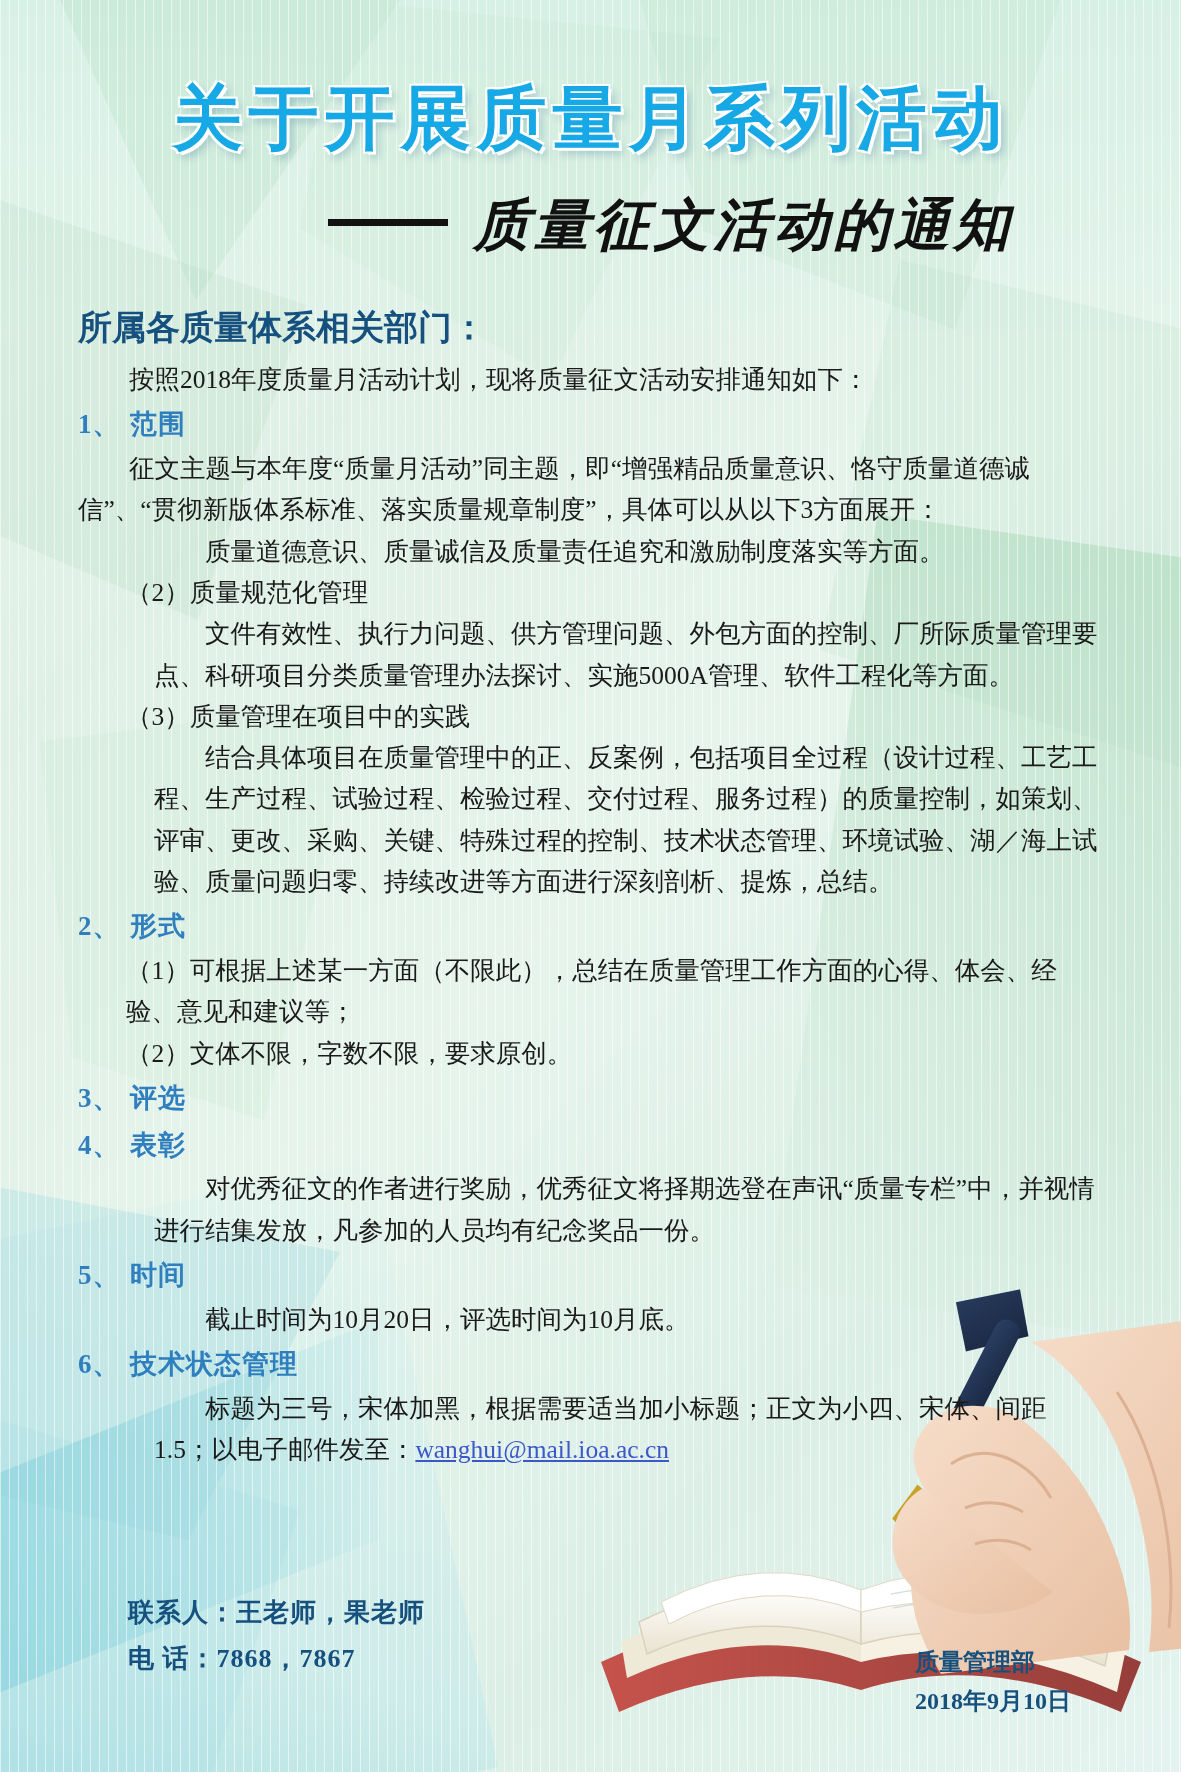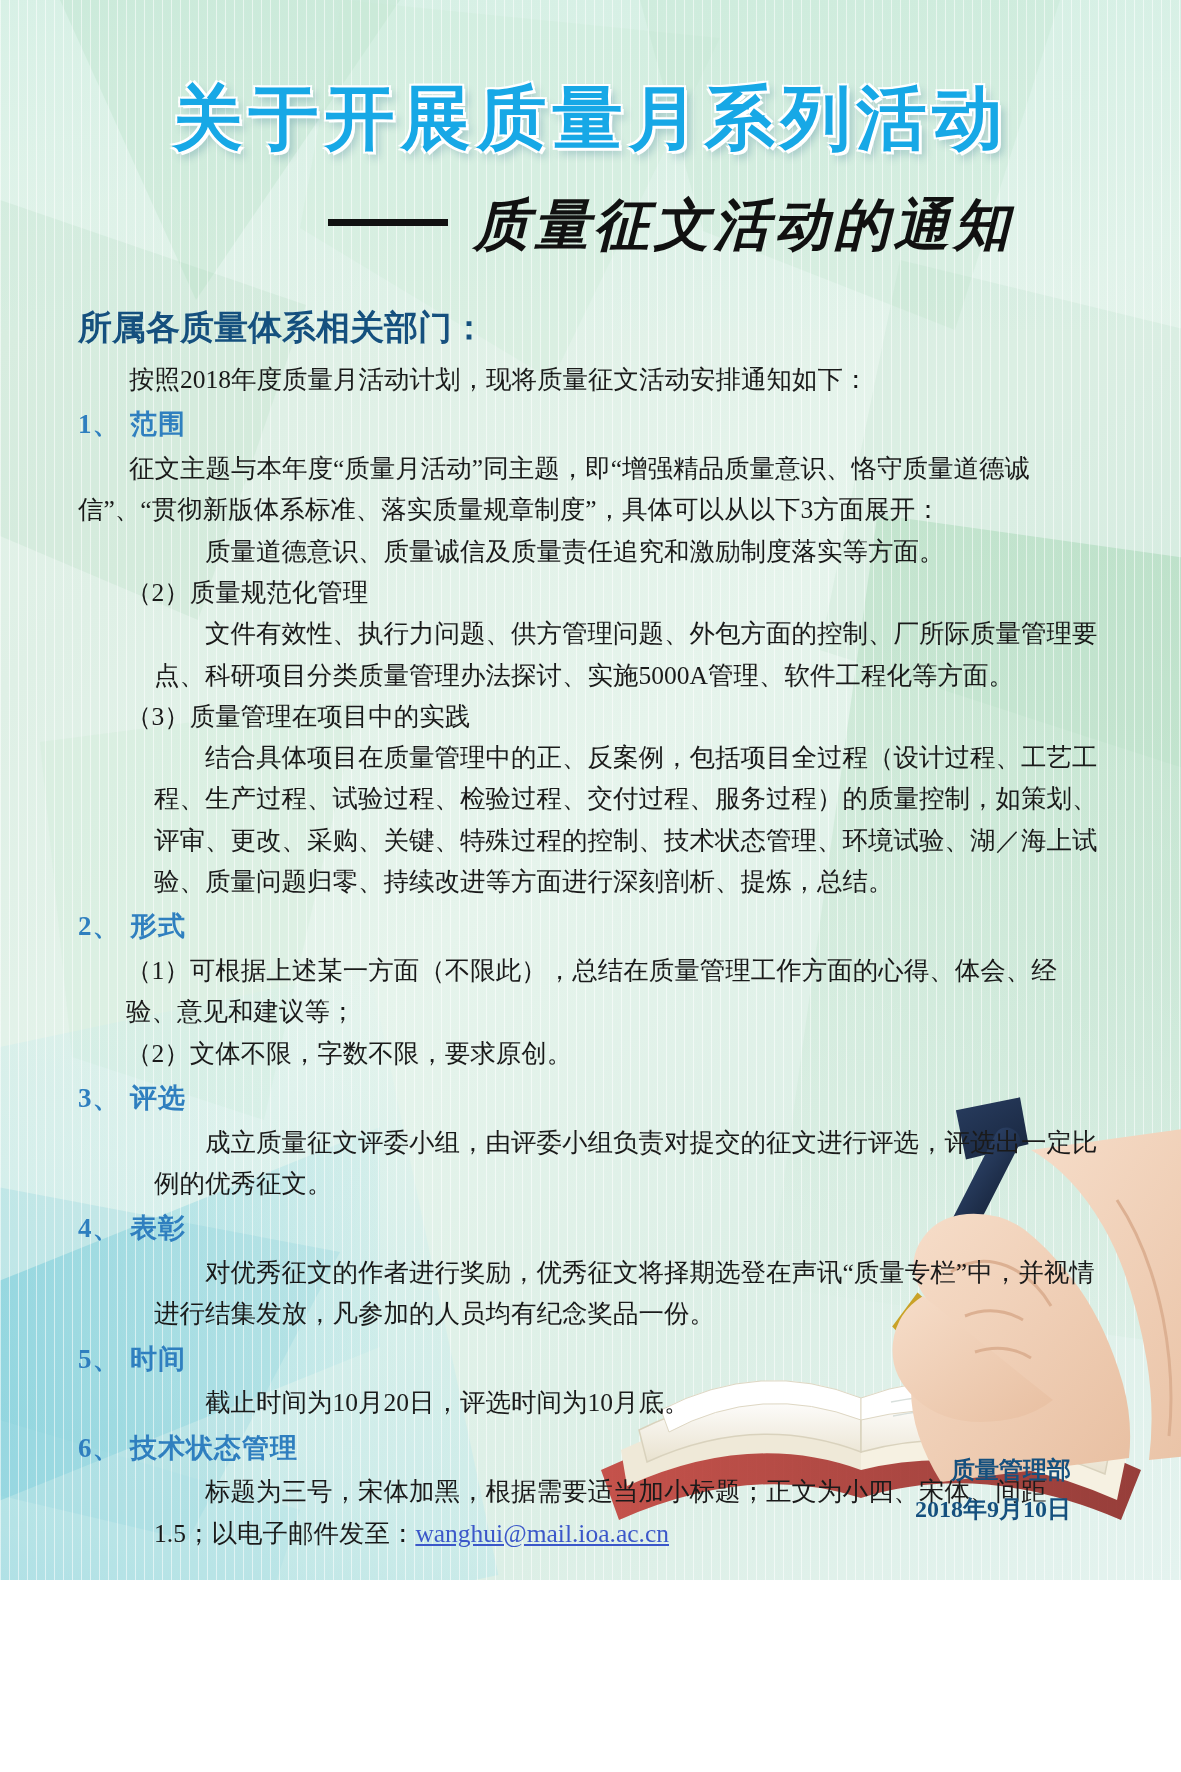--- a/index.html
+++ b/index.html
@@ -9,21 +9,21 @@
   body {
     width: 1181px;
     height: 1772px;
     font-family: "Liberation Serif", serif;
     background: #ffffff;
     overflow: hidden;
   }
   .poster {
     position: relative;
     width: 1181px;
-    height: 1580px;
+    height: 1772px;
     overflow: hidden;
     background: linear-gradient(135deg, #e9f6ee 0%, #dff0e6 25%, #e6f4ec 50%, #dcefe6 75%, #e4f3ef 100%);
   }
 
   
   .bg-stripes {
     position: absolute;
     inset: 0;
     background-image: repeating-linear-gradient(
       to right,
@@ -175,21 +175,21 @@
     font-weight: bold;
     font-size: 26px;
     line-height: 1.75;
     letter-spacing: 1px;
   }
   
   .signature {
     position: absolute;
     right: 110px;
     bottom: 52px;
-    text-align: right;
+    text-align: left;
     color: #15507e;
     font-size: 24px;
     line-height: 1.6;
     font-weight: bold;
   }
 
   
   .illus {
     position: absolute;
     right: 0;
@@ -297,21 +297,20 @@
         <span class="num">2、</span><span>形式</span>
       </div>
       <div class="p-sub">（1）可根据上述某一方面（不限此），总结在质量管理工作方面的心得、体会、经验、意见和建议等；</div>
       <div class="p-sub">（2）文体不限，字数不限，要求原创。</div>
     </div>
 
     <div class="sec">
       <div class="sec-head">
         <span class="num">3、</span><span>评选</span>
       </div>
-      <div class="p-subbody">成立质量征文评委小组，由评委小组负责对提交的征文进行评选，评选出一定比例的优秀征文。</div>
     </div>
 
     <div class="sec">
       <div class="sec-head">
         <span class="num">4、</span><span>表彰</span>
       </div>
       <div class="p-subbody">对优秀征文的作者进行奖励，优秀征文将择期选登在声讯“质量专栏”中，并视情进行结集发放，凡参加的人员均有纪念奖品一份。</div>
     </div>
 
     <div class="sec">

